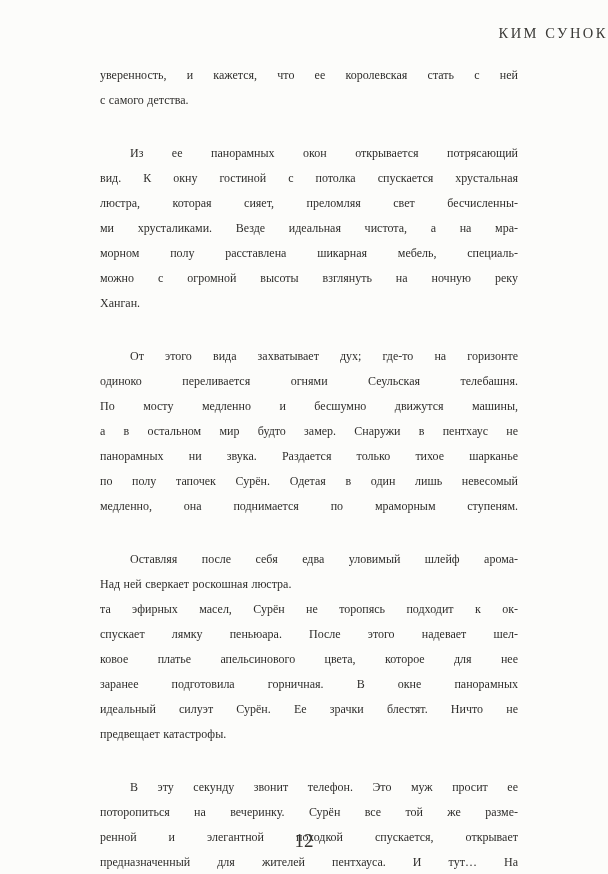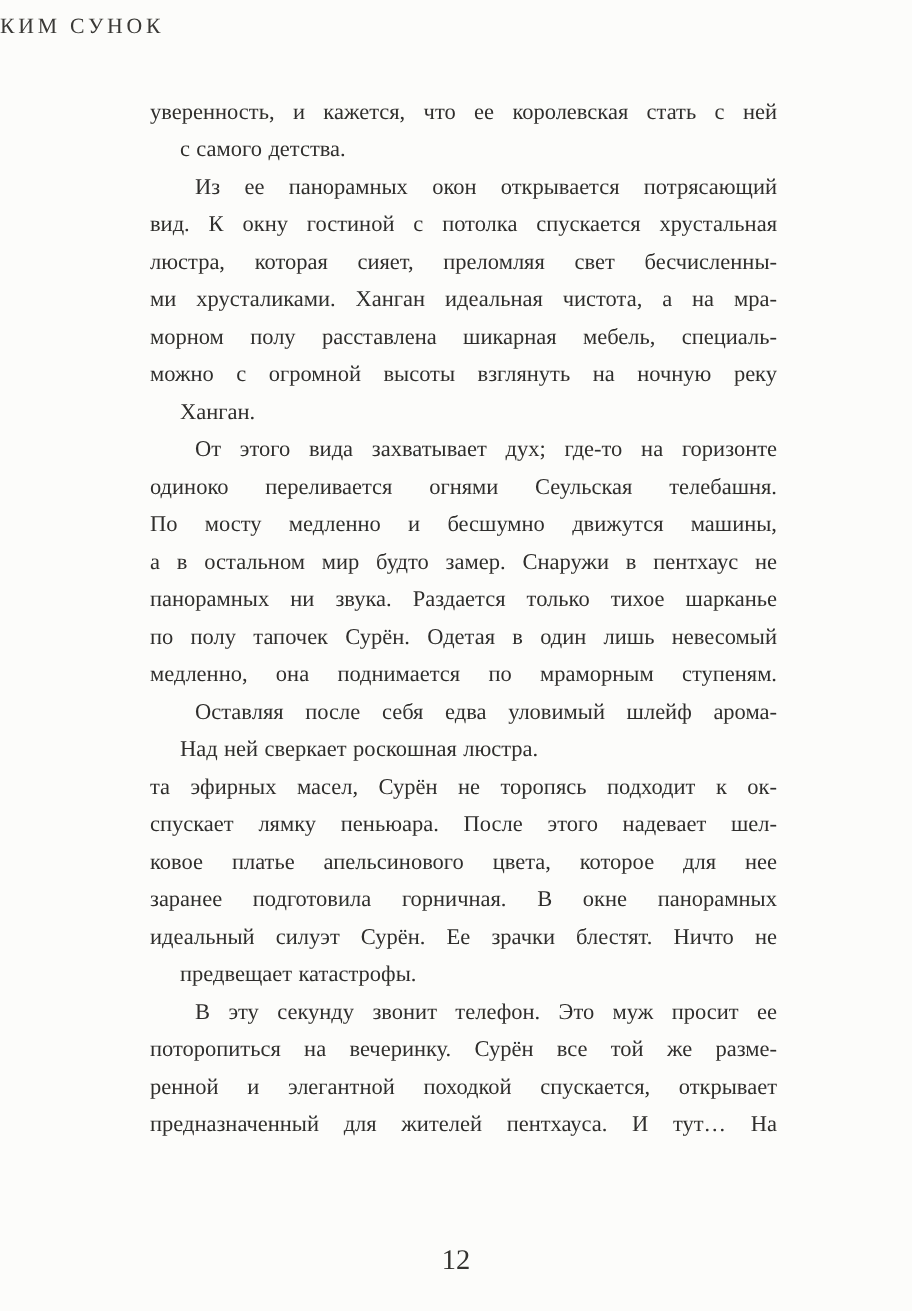--- a/index.html
+++ b/index.html
@@ -11,48 +11,48 @@
     position: relative;
     width: 608px;
     height: 874px;
     background: #fcfcfa;
     overflow: hidden;
     font-family: "Liberation Serif", "DejaVu Serif", serif;
     color: #2f2e2c;
   }
   .running-head {
     position: absolute;
-    top: 10px;
+    top: 25px;
     left: 0;
     width: 100%;
-    text-align: left;
+    text-align: right;
     font-size: 14.5px;
     letter-spacing: 2.5px;
     color: #3a3936;
   }
   .text-block {
     position: absolute;
     top: 63px;
     left: 100px;
     width: 418px;
   }
   .line {
-    font-size: 15px;
+    font-size: 12px;
     line-height: 25px;
     text-align: justify;
     text-align-last: justify;
     word-spacing: 0.5px;
     white-space: normal;
   }
   .line.indent {
     text-indent: 30px;
+    margin-top: 28px;
   }
   .line.para-end {
     text-align-last: left;
-    margin-left: 20px;
   }
   .page-number {
     position: absolute;
     top: 830px;
     left: 0;
     width: 100%;
     text-align: center;
     font-size: 19px;
     color: #34332f;
   }
@@ -62,21 +62,21 @@
 
 <div class="page">
   <div class="running-head">КИМ СУНОК</div>
 
   <div class="text-block" id="text-block">
       <div class="line">уверенность, и кажется, что ее королевская стать с ней</div>
       <div class="line para-end">с самого детства.</div>
       <div class="line indent">Из ее панорамных окон открывается потрясающий</div>
       <div class="line">вид. К окну гостиной с потолка спускается хрустальная</div>
       <div class="line">люстра, которая сияет, преломляя свет бесчисленны-</div>
-      <div class="line">ми хрусталиками. Ханган идеальная чистота, а на мра-</div>
+      <div class="line">ми хрусталиками. Везде идеальная чистота, а на мра-</div>
       <div class="line">морном полу расставлена шикарная мебель, специаль-</div>
       <div class="line">можно с огромной высоты взглянуть на ночную реку</div>
       <div class="line para-end">Ханган.</div>
       <div class="line indent">От этого вида захватывает дух; где-то на горизонте</div>
       <div class="line">одиноко переливается огнями Сеульская телебашня.</div>
       <div class="line">По мосту медленно и бесшумно движутся машины,</div>
       <div class="line">а в остальном мир будто замер. Снаружи в пентхаус не</div>
       <div class="line">панорамных ни звука. Раздается только тихое шарканье</div>
       <div class="line">по полу тапочек Сурён. Одетая в один лишь невесомый</div>
       <div class="line">медленно, она поднимается по мраморным ступеням.</div>

